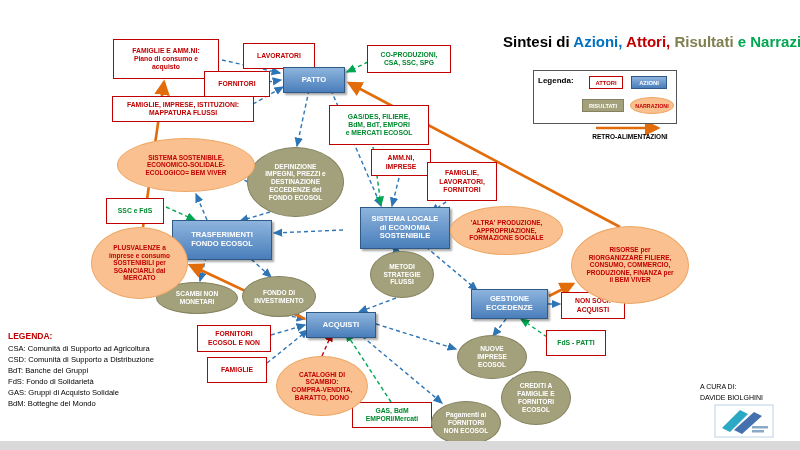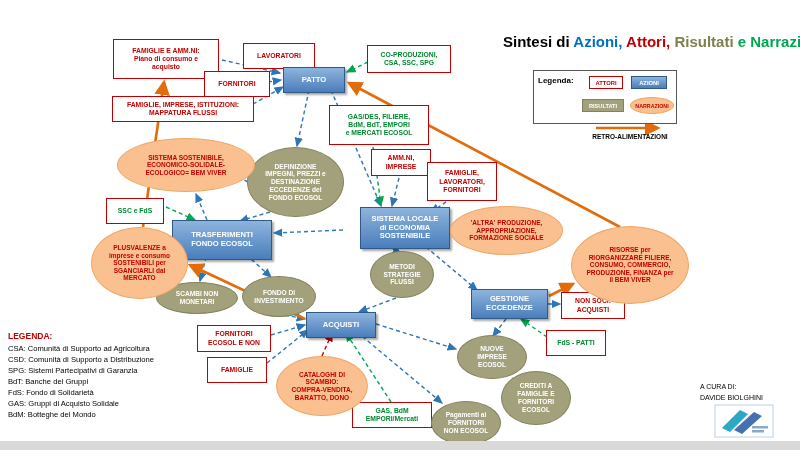--- a/index.html
+++ b/index.html
@@ -196,21 +196,20 @@
 il BEM VIVER</div>
   <div class="node narration" style="left:276px;top:356px;width:92px;height:60px;">CATALOGHI DI
 SCAMBIO:
 COMPRA-VENDITA,
 BARATTO, DONO</div>
 
   <div class="legendlist">
     <div class="ll-title">LEGENDA:</div>
     <div class="ll-item">CSA: Comunità di Supporto ad Agricoltura</div>
     <div class="ll-item">CSD: Comunità di Supporto a Distribuzione</div>
-    <div class="ll-item">SPG: Sistemi Partecipativi di Garanzia</div>
     <div class="ll-item">BdT: Banche del Gruppi</div>
     <div class="ll-item">FdS: Fondo di Solidarietà</div>
     <div class="ll-item">GAS: Gruppi di Acquisto Solidale</div>
     <div class="ll-item">BdM: Botteghe del Mondo</div>
   </div>
 
   <div class="credits">
     <div>A CURA DI:</div>
     <div>DAVIDE BIOLGHINI</div>
   </div>

